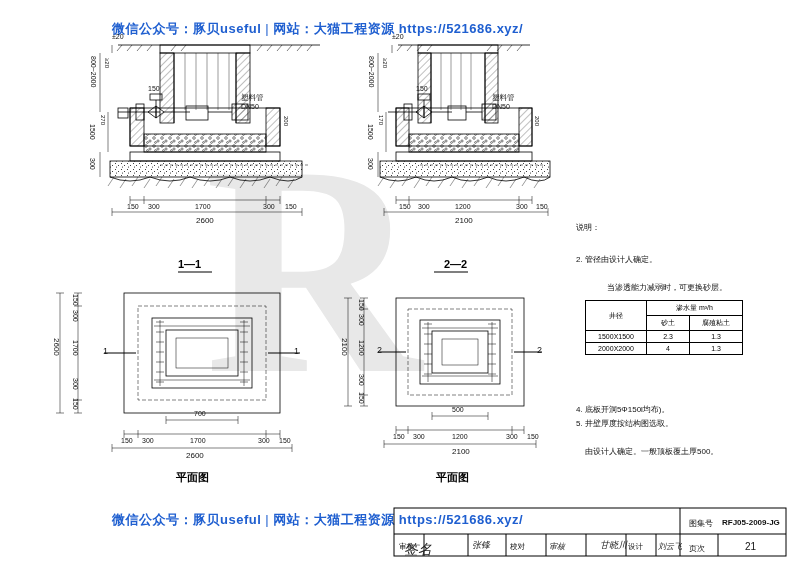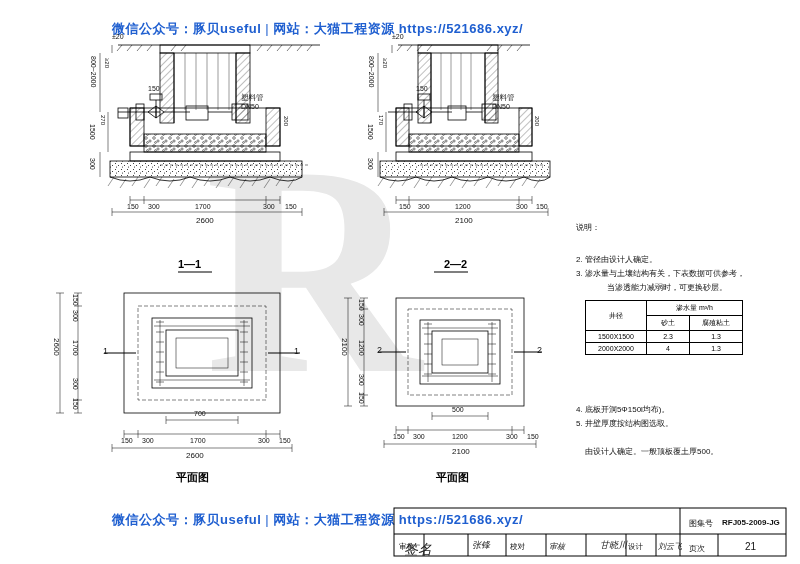--- a/index.html
+++ b/index.html
@@ -406,21 +406,20 @@
   <div class="lbl" style="left:393px;top:433px;">150</div>
   <div class="lbl" style="left:413px;top:433px;">300</div>
   <div class="lbl" style="left:452px;top:433px;">1200</div>
   <div class="lbl" style="left:506px;top:433px;">300</div>
   <div class="lbl" style="left:527px;top:433px;">150</div>
   <div class="lbl" style="left:452px;top:447px;font-size:8px;">2100</div>
   <div class="title" style="left:436px;top:470px;">平面图</div>
 
   <div class="note" style="left:576px;top:222px;">说明：</div>
   <div class="note" style="left:576px;top:254px;">2. 管径由设计人确定。</div>
-  <div class="note" style="left:576px;top:268px;">3. 渗水量与土壤结构有关，下表数据可供参考，</div>
   <div class="note" style="left:607px;top:282px;text-align:center;">当渗透能力减弱时，可更换砂层。</div>
   <div class="note" style="left:576px;top:404px;">4. 底板开洞5Φ150l均布)。</div>
   <div class="note" style="left:576px;top:418px;">5. 井壁厚度按结构图选取。</div>
   <div class="note" style="left:585px;top:446px;">由设计人确定。一般顶板覆土厚500。</div>
 
   <table class="tbl" style="left:585px;top:300px;">
     <tbody>
         <tr>
       <td rowspan="2" style="width:52px;">井径</td>
       <td colspan="2">渗水量 m³/h</td>

